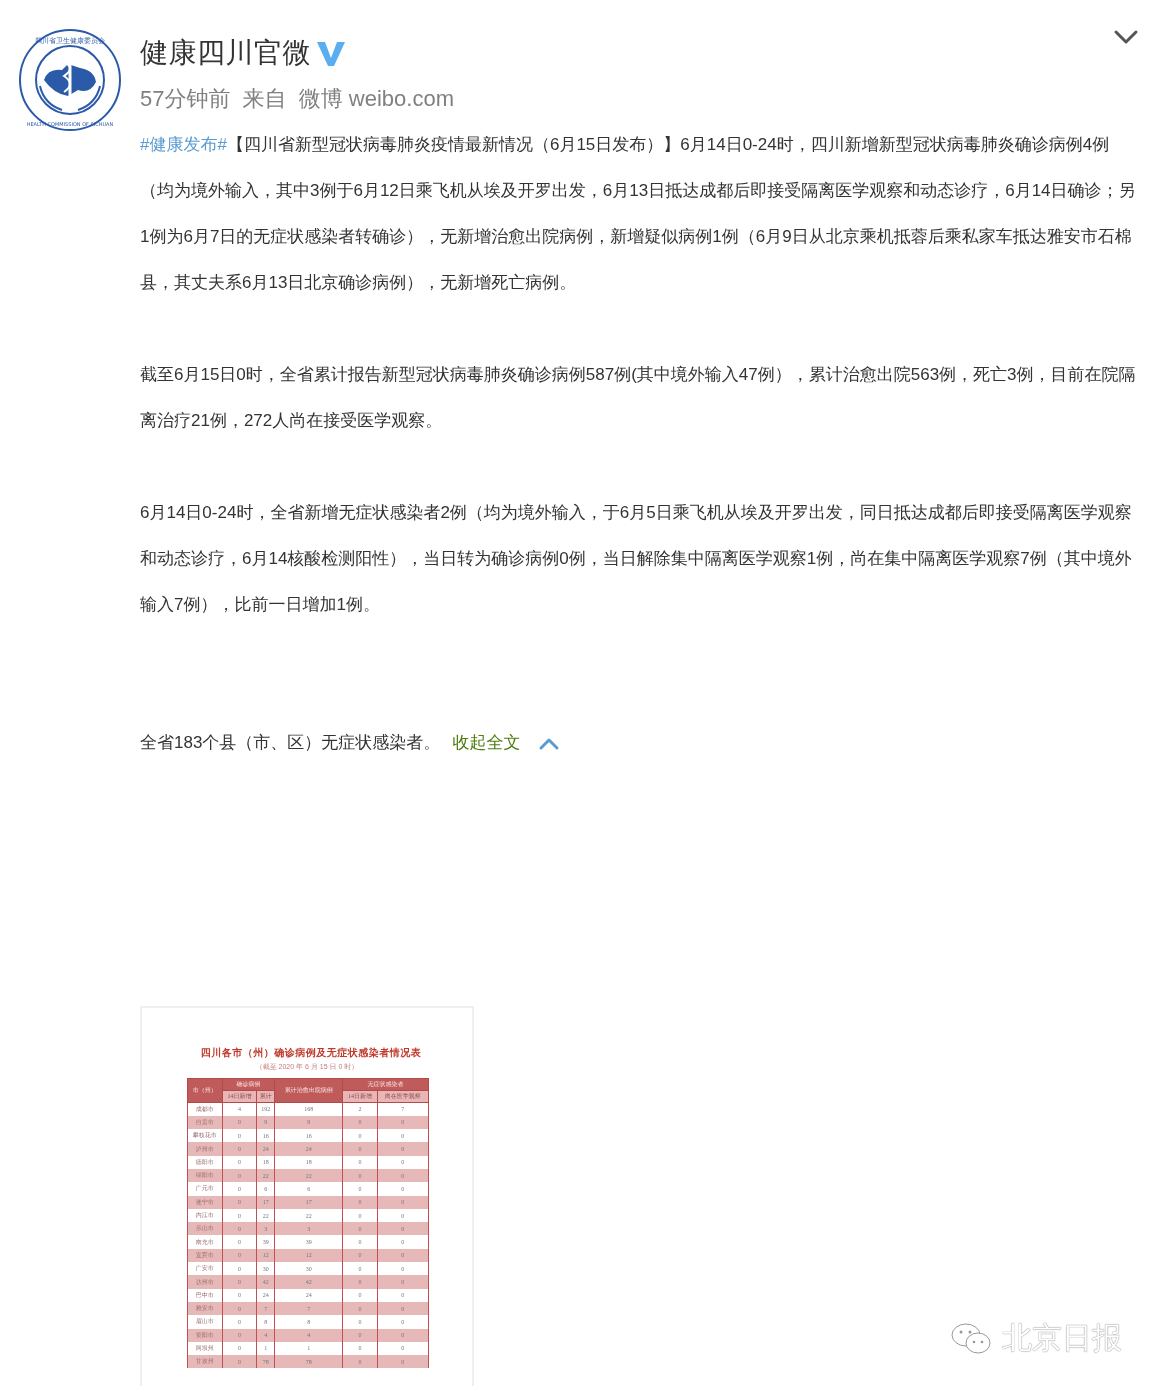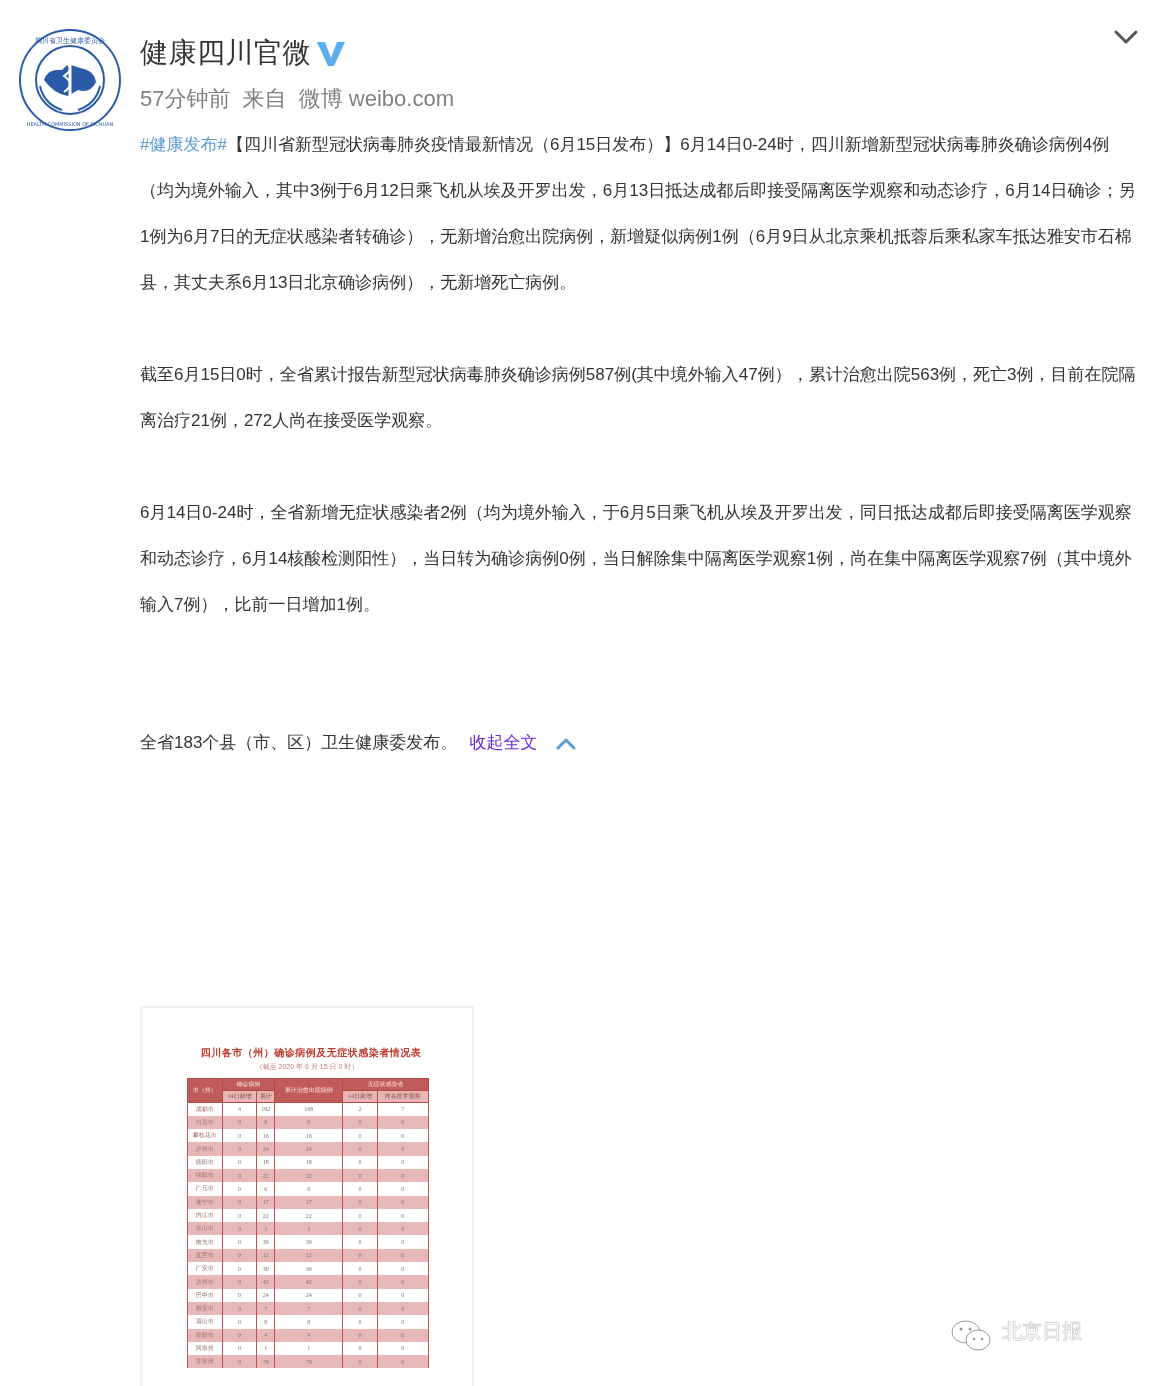--- a/index.html
+++ b/index.html
@@ -10,35 +10,35 @@
     .username { position: absolute; left: 140px; top: 34px; font-size: 28px; color: #333; display: flex; align-items: center; gap: 4px; font-weight: 500; letter-spacing: 0.5px; }
     .verified { width: 32px; height: 30px; display: inline-block; }
     .meta { position: absolute; left: 140px; top: 84px; font-size: 22px; color: #808080; }
     .meta span { margin-right: 6px; text-align: center; }
     .chevron-btn { position: absolute; left: 1108px; top: 22px; width: 36px; height: 30px; cursor: pointer; }
 
     .post { position: absolute; left: 140px; top: 122px; width: 1000px; font-size: 17px; line-height: 46px; color: #333; }
     .post p { margin: 0; }
     .post .gap { height: 46px; }
     .topic { color: #5b9bd1; cursor: pointer; }
-    .collapse { color: #6d28d9; cursor: pointer; margin-left: 12px; }
+    .collapse { color: #4d7c0f; cursor: pointer; margin-left: 12px; }
     .collapse-caret { display: inline-block; margin-left: 18px; width: 22px; height: 16px; vertical-align: middle; }
 
     .thumb { position: absolute; left: 140px; top: 1006px; width: 334px; height: 390px; border: 2px solid #efefef; background: #fff; cursor: pointer; overflow: hidden; }
     .tbl-title { position: absolute; top: 38px; left: 4px; width: 100%; text-align: center; color: #c0392b; font-size: 10px; font-weight: bold; letter-spacing: 0.5px; }
     .tbl-sub { position: absolute; top: 54px; left: 0; width: 100%; text-align: center; color: #c97a7a; font-size: 7px; }
     .tbl { position: absolute; left: 45px; top: 70px; width: 242px; border-collapse: collapse; font-family: "Liberation Serif", serif; font-size: 6px; }
     .tbl th { background: #c05b5b; color: #fde5e5; font-weight: normal; border: 1px solid #b24a4a; height: 12px; text-align: center; }
     .tbl th.sub { background: #e8b6b6; color: #8a4a4a; }
     .tbl td { border-left: 1px solid #c25050; border-right: 1px solid #c25050; height: 13.3px; text-align: center; color: #777; }
     .tbl tr.odd td { background: #ffffff; }
     .tbl tr.even td { background: #e6b8b8; }
     .tbl td.name { color: #9a6b6b; }
 
-    .watermark { position: absolute; left: 950px; top: 1318px; display: flex; gap: 8px; color: #ffffff; font-size: 20px; text-shadow: 0 0 1px #888, 0 0 1px #888; }
+    .watermark { position: absolute; left: 950px; top: 1318px; display: flex; align-items: center; gap: 8px; color: #ffffff; font-size: 30px; text-shadow: 0 0 1px #888, 0 0 1px #888; }
     .wm-icon { width: 44px; height: 36px; }
   </style>
 </head>
 <body>
 
 <div class="avatar">
   <svg viewBox="0 0 104 104" width="104" height="104">
     <circle cx="52" cy="52" r="50" fill="#fff" stroke="#2b5aa8" stroke-width="2"></circle>
     <circle cx="52" cy="52" r="34" fill="#fff" stroke="#2b5aa8" stroke-width="2"></circle>
     <path d="M26 52 Q30 40 44 42 L50 36 L62 40 Q76 42 78 54 Q72 66 60 62 L50 68 Q36 66 26 52 Z" fill="#2b5aa8"></path>
@@ -71,21 +71,21 @@
 </div>
 
 <div class="post">
   <p><span class="topic">#健康发布#</span><span>【四川省新型冠状病毒肺炎疫情最新情况（6月15日发布）】6月14日0-24时，四川新增新型冠状病毒肺炎确诊病例4例（均为境外输入，其中3例于6月12日乘飞机从埃及开罗出发，6月13日抵达成都后即接受隔离医学观察和动态诊疗，6月14日确诊；另1例为6月7日的无症状感染者转确诊），无新增治愈出院病例，新增疑似病例1例（6月9日从北京乘机抵蓉后乘私家车抵达雅安市石棉县，其丈夫系6月13日北京确诊病例），无新增死亡病例。</span></p>
   <div class="gap"></div>
   <p>截至6月15日0时，全省累计报告新型冠状病毒肺炎确诊病例587例(其中境外输入47例），累计治愈出院563例，死亡3例，目前在院隔离治疗21例，272人尚在接受医学观察。</p>
   <div class="gap"></div>
   <p>6月14日0-24时，全省新增无症状感染者2例（均为境外输入，于6月5日乘飞机从埃及开罗出发，同日抵达成都后即接受隔离医学观察和动态诊疗，6月14核酸检测阳性），当日转为确诊病例0例，当日解除集中隔离医学观察1例，尚在集中隔离医学观察7例（其中境外输入7例），比前一日增加1例。</p>
   <div class="gap"></div>
   <div class="gap"></div>
-  <p><span>全省183个县（市、区）卫生健康委发布。</span><span class="collapse"><span>收起全文</span><svg class="collapse-caret" viewBox="0 0 22 16">
+  <p><span>全省183个县（市、区）无症状感染者。</span><span class="collapse"><span>收起全文</span><svg class="collapse-caret" viewBox="0 0 22 16">
           <polyline points="3,12 11,4 19,12" fill="none" stroke="#5b9bd1" stroke-width="3" stroke-linecap="round" stroke-linejoin="round"></polyline>
         </svg></span></p>
 </div>
 
 <div class="thumb">
   <div class="tbl-title">四川各市（州）确诊病例及无症状感染者情况表</div>
   <div class="tbl-sub">（截至 2020 年 6 月 15 日 0 时）</div>
   <table class="tbl">
     <thead>
       <tr>

